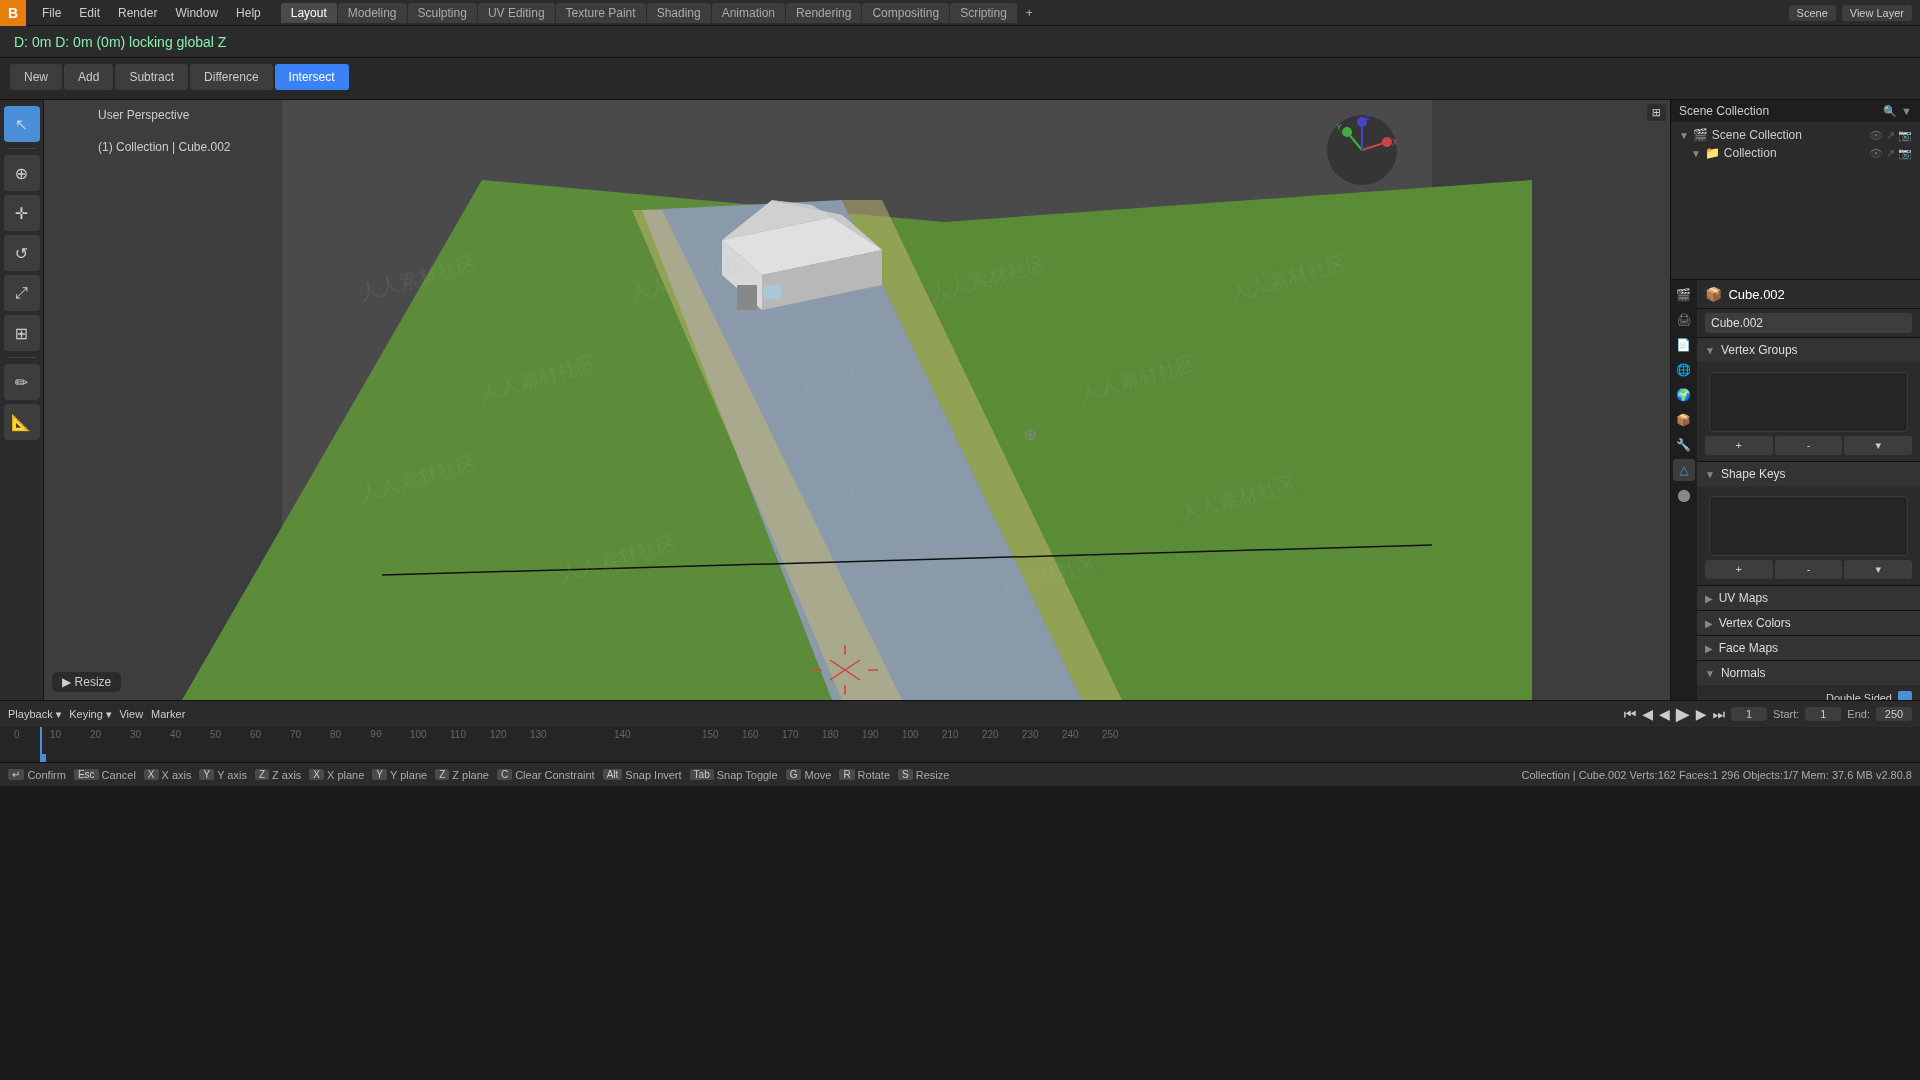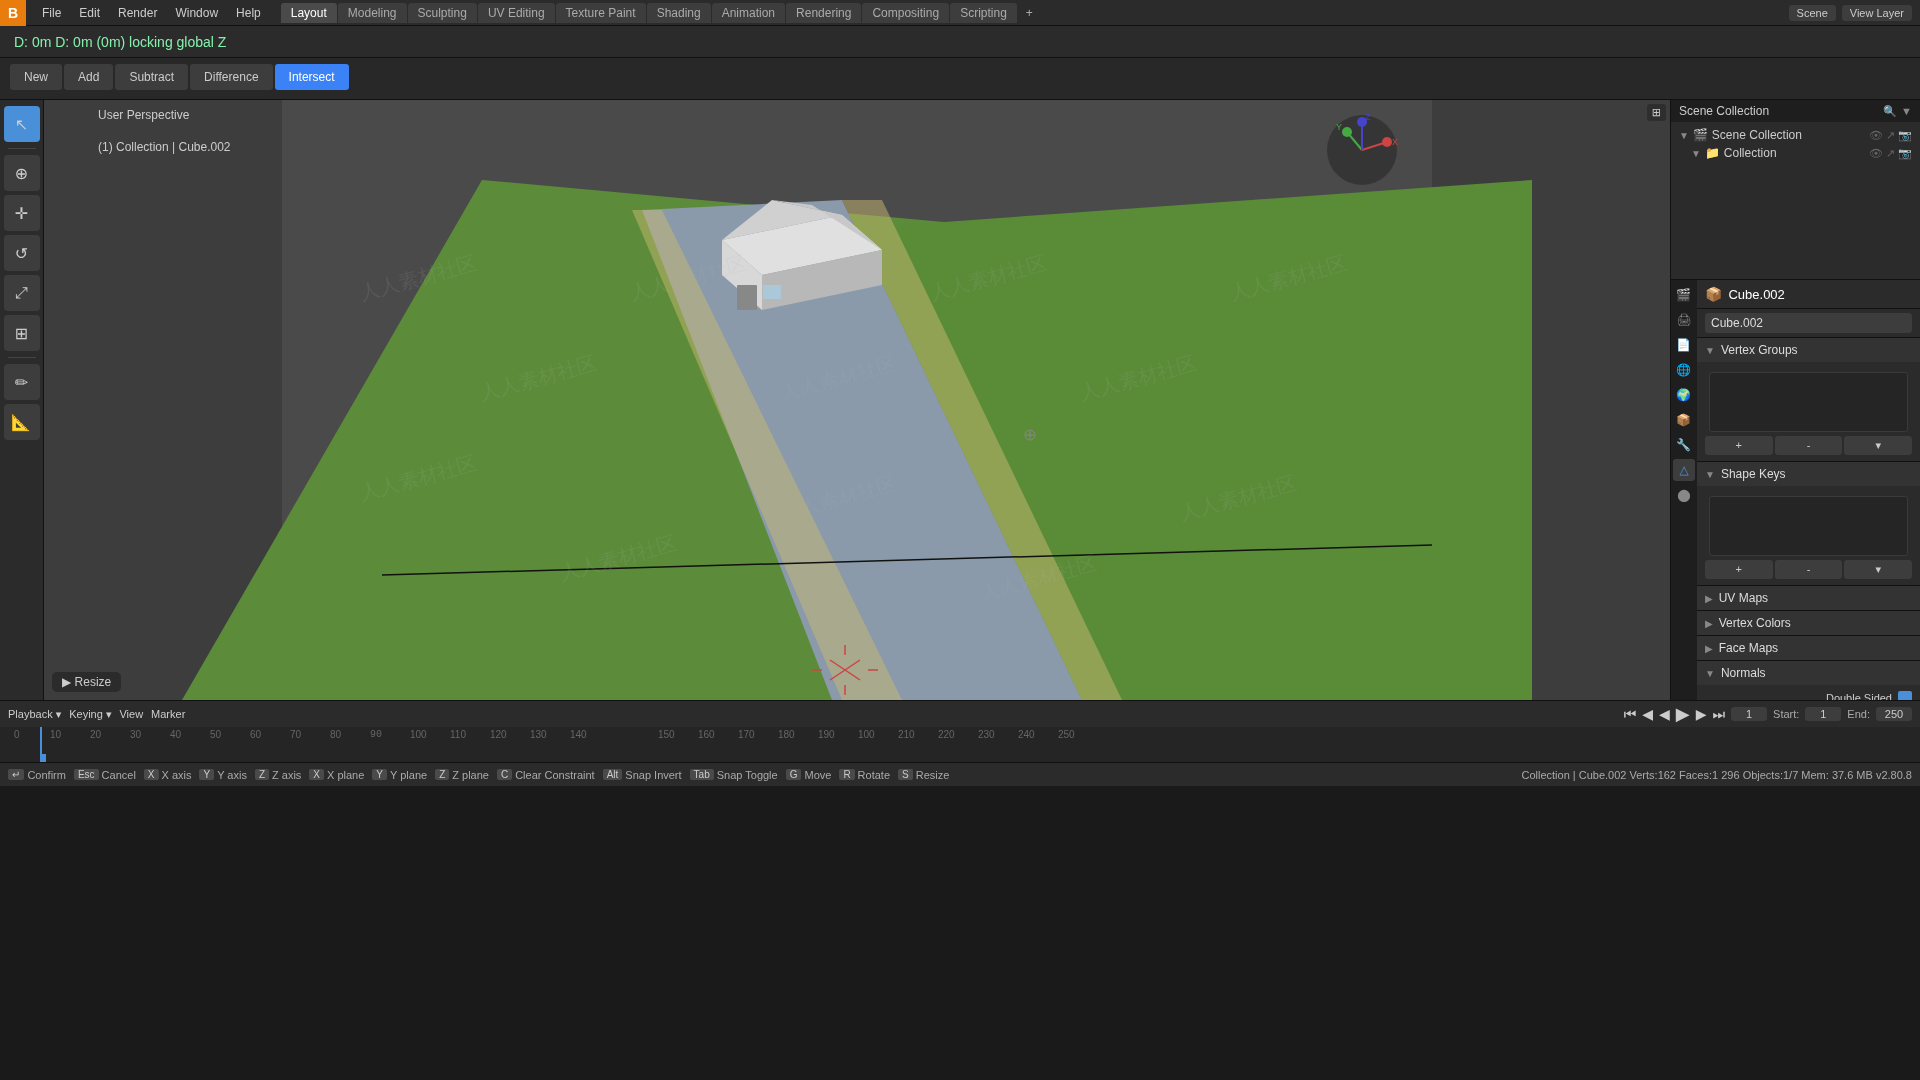--- a/index.html
+++ b/index.html
@@ -463,21 +463,21 @@
       <span style="min-width:40px;font-size:10px;color:#666;">40</span>
       <span style="min-width:40px;font-size:10px;color:#666;">50</span>
       <span style="min-width:40px;font-size:10px;color:#666;">60</span>
       <span style="min-width:40px;font-size:10px;color:#666;">70</span>
       <span style="min-width:40px;font-size:10px;color:#666;">80</span>
       <span style="min-width:40px;font-size:10px;color:#666;font-family:Liberation Mono, monospace;">90</span>
       <span style="min-width:40px;font-size:10px;color:#666;">100</span>
       <span style="min-width:40px;font-size:10px;color:#666;">110</span>
       <span style="min-width:40px;font-size:10px;color:#666;">120</span>
       <span style="min-width:40px;font-size:10px;color:#666;">130</span>
-      <span style="min-width:40px;font-size:10px;color:#666;">140</span>
+      <span style="min-width:40px;font-size:10px;color:#666;margin-left:44px;">140</span>
       <span style="min-width:40px;font-size:10px;color:#666;margin-left:48px;">150</span>
       <span style="min-width:40px;font-size:10px;color:#666;">160</span>
       <span style="min-width:40px;font-size:10px;color:#666;">170</span>
       <span style="min-width:40px;font-size:10px;color:#666;">180</span>
       <span style="min-width:40px;font-size:10px;color:#666;">190</span>
       <span style="min-width:40px;font-size:10px;color:#666;">100</span>
       <span style="min-width:40px;font-size:10px;color:#666;">210</span>
       <span style="min-width:40px;font-size:10px;color:#666;">220</span>
       <span style="min-width:40px;font-size:10px;color:#666;">230</span>
       <span style="min-width:40px;font-size:10px;color:#666;">240</span>

